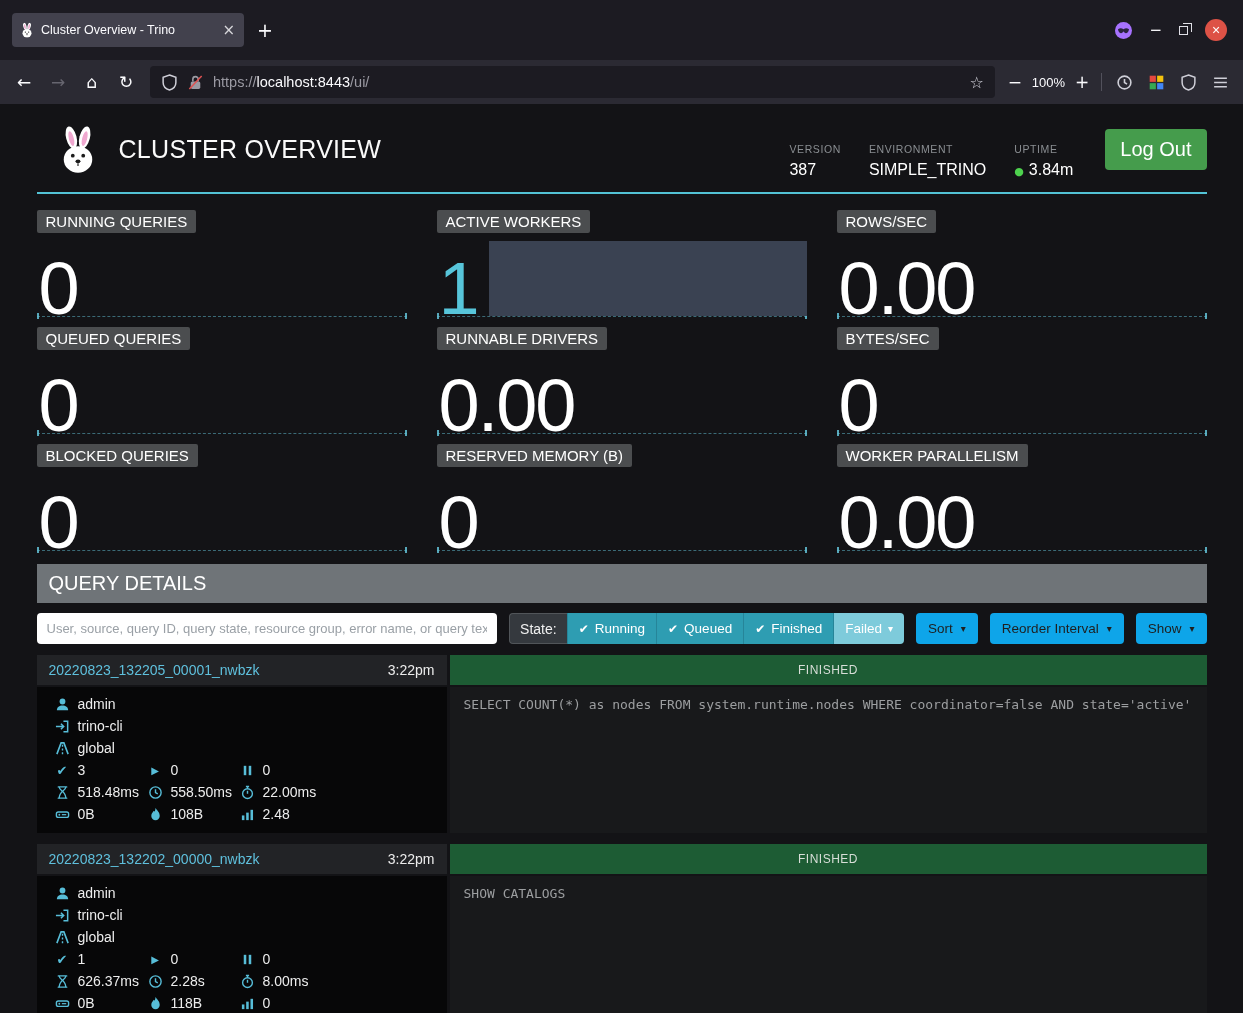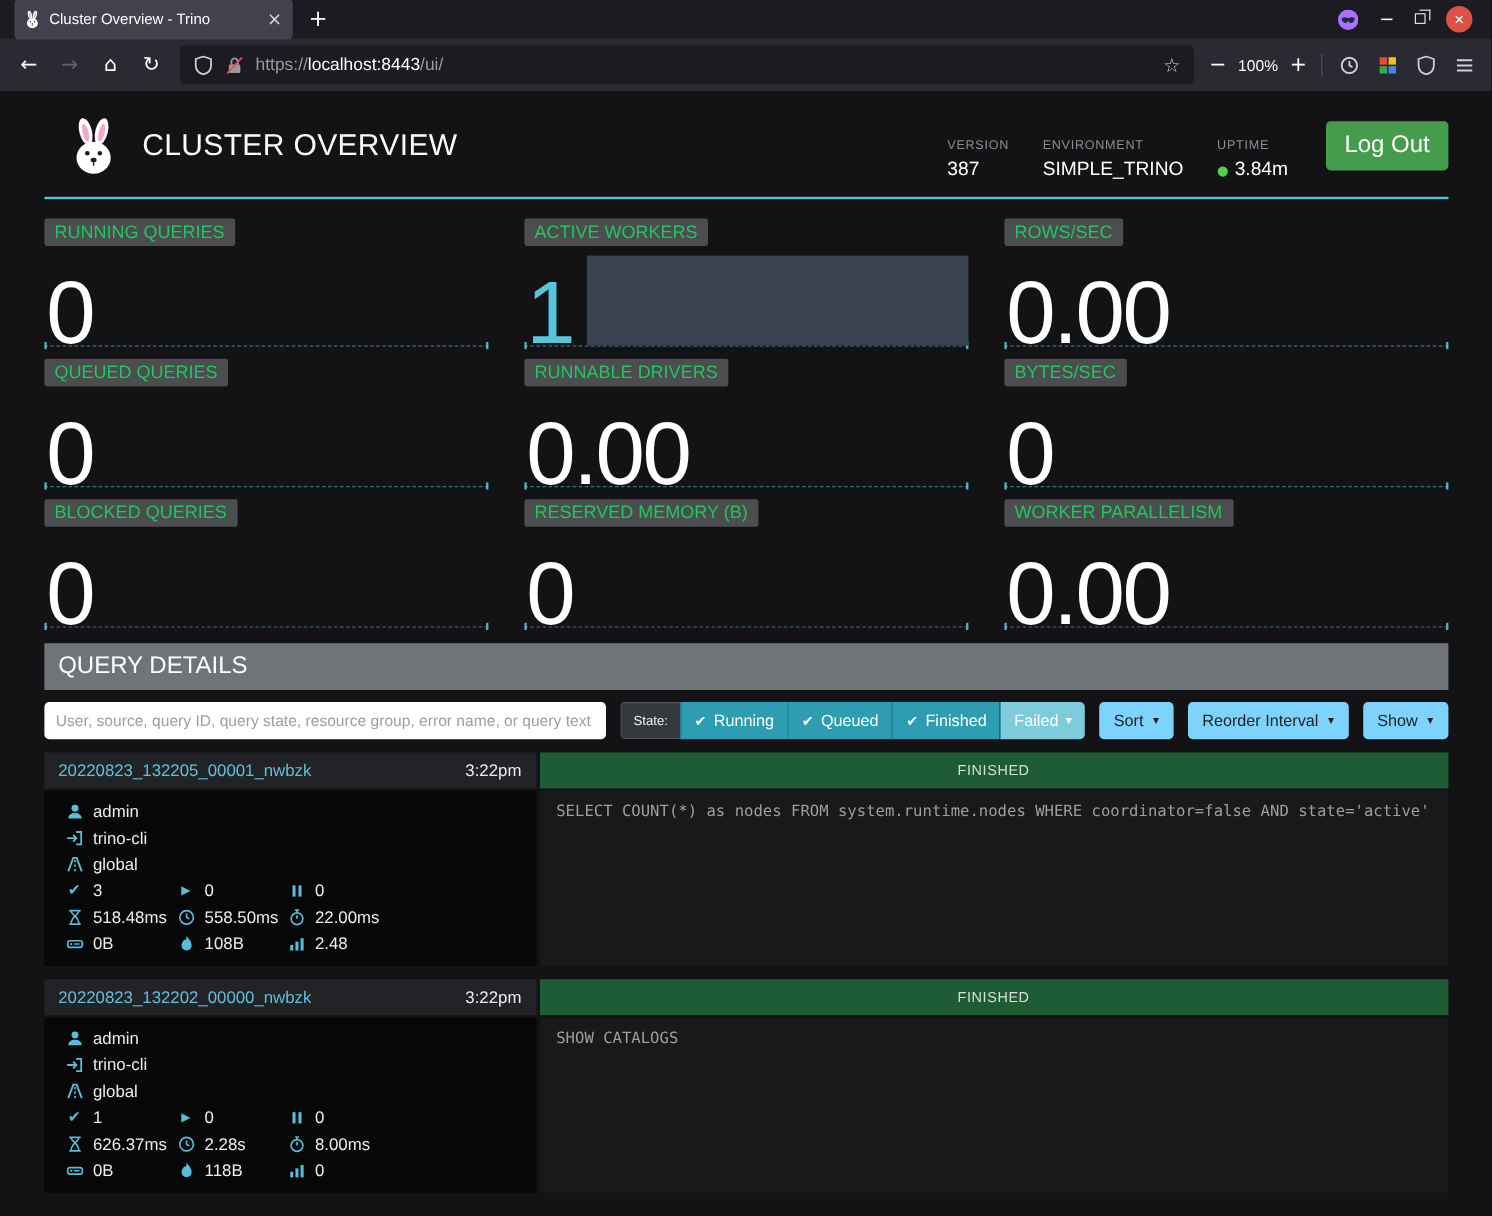--- a/index.html
+++ b/index.html
@@ -1,21 +1,21 @@
 <!DOCTYPE html>
 <html><head>
 <meta charset="utf-8">
 <style>
   * { box-sizing: border-box; margin: 0; padding: 0; }
   html,body { width: 1243px; height: 1013px; overflow: hidden; }
   body { font-family: "Liberation Sans", "DejaVu Sans", sans-serif; background: #131316; }
   svg { display: block; }
 
   
-  .tabbar { height: 32px; background: #1c1b22; display: flex; align-items: center; padding: 0 8px; }
+  .tabbar { height: 60px; background: #1c1b22; display: flex; align-items: center; padding: 0 8px; }
   .tab { width: 232px; height: 34px; background: #42414d; border-radius: 4px; display: flex; align-items: center; gap: 8px; padding: 0 9px; margin-left: 4px; }
   .tab-title { color: #fbfbfe; font-size: 12.5px; white-space: nowrap; overflow: hidden; flex: 1; }
   .tab-close { color: #d7d7db; font-size: 15px; font-family: "DejaVu Sans", sans-serif; }
   .newtab { color: #fbfbfe; font-size: 19px; width: 30px; height: 30px; display: flex; align-items: center; justify-content: center; margin-left: 6px; border-radius: 4px; font-family: "DejaVu Sans", sans-serif; }
   .tabbar-right { margin-left: auto; display: flex; align-items: center; gap: 17px; padding-right: 8px; }
   .win-btn { color: #fbfbfe; font-size: 15px; font-family: "DejaVu Sans", sans-serif; }
   .restore-glyph { position: relative; width: 9px; height: 9px; border: 1px solid #dfdfe6; display: inline-block; }
   .restore-glyph::before { content: ""; position: absolute; top: -4px; left: 3px; width: 8px; height: 8px; border: 1px solid #dfdfe6; border-bottom: none; border-left: none; }
   .win-close { width: 22px; height: 22px; border-radius: 50%; background: #dd5246; color: #fff; display: flex; align-items: center; justify-content: center; font-size: 14px; }
 
@@ -40,41 +40,41 @@
   .logo { margin-left: 22px; }
   .page-title { font-size: 25px; color: #fafafa; margin-left: 22px; letter-spacing: .3px; font-weight: normal; }
   .meta { margin-left: auto; display: flex; gap: 28px; }
   .meta-block { display: flex; flex-direction: column; gap: 6px; }
   .meta-label { font-size: 10.5px; color: #8a8e92; letter-spacing: .6px; margin-top: 24px; }
   .meta-value { font-size: 16px; color: #fff; white-space: nowrap; }
   .uptime-dot { color: #4ed24e; font-size: 11px; margin-right: 5px; font-family: "DejaVu Sans", sans-serif; }
   .logout-btn { margin-left: 32px; background: #459c4c; color: #fff; font-size: 20px; padding: 9px 15px; border-radius: 4px; border: none; font-family: inherit; }
 
   .stats-grid { display: grid; grid-template-columns: repeat(3, 1fr); column-gap: 30px; row-gap: 10px; padding-top: 16px; }
-  .stat-label { display: inline-block; background: #4b4d4f; color: #22c55e; font-size: 15px; padding: 3px 9px; border-radius: 2px; }
+  .stat-label { display: inline-block; background: #4b4d4f; color: #ffffff; font-size: 15px; padding: 3px 9px; border-radius: 2px; }
   .stat-chart { position: relative; height: 80px; margin-top: 4px; border-bottom: 1px dashed rgba(100,195,215,.5); }
   .stat-chart::before, .stat-chart::after { content: ""; position: absolute; bottom: -3px; width: 2px; height: 6px; background: rgba(100,195,215,.85); }
   .stat-chart::before { left: 0; }
   .stat-chart::after { right: 0; }
   .stat-value { position: absolute; left: 2px; bottom: -2px; font-size: 74px; line-height: 58px; font-weight: 300; color: #fff; letter-spacing: -2px; z-index: 2; }
   .highlight .stat-value { color: #57c5da; }
   .stat-fill { position: absolute; left: 52px; right: 0; top: 4px; bottom: 0; background: #3a4252; z-index: 1; }
 
   .qd-header { margin-top: 13px; background: #6f7478; color: #fff; font-size: 20px; padding: 8px 12px; }
 
   .filter-row { display: flex; align-items: center; gap: 12px; margin-top: 10px; }
   .search-input { flex: 1; height: 31px; border: none; border-radius: 4px; padding: 0 10px; font-size: 13px; font-family: inherit; color: #333; background: #fff; outline: none; }
   .search-input::placeholder { color: #9aa0a6; }
   .state-group { display: flex; height: 31px; flex: none; }
-  .state-addon { display: flex; align-items: center; background: #35393e; border: 1px solid #515559; border-right: none; color: #f0f0f0; font-size: 11px; padding: 0 10px; border-radius: 4px 0 0 4px; }
+  .state-addon { display: flex; align-items: center; background: #35393e; border: 1px solid #515559; border-right: none; color: #f0f0f0; font-size: 14px; padding: 0 10px; border-radius: 4px 0 0 4px; }
   .state-btn { display: flex; align-items: center; gap: 6px; background: #2e9db2; color: #fff; font-size: 13.5px; padding: 0 11px; border: none; border-left: 1px solid #268599; font-family: inherit; }
   .state-btn .check { font-size: 12px; font-family: "DejaVu Sans", sans-serif; }
   .state-btn.failed { background: #7ecbdb; border-radius: 0 4px 4px 0; }
   .caret { font-size: 10px; font-family: "DejaVu Sans", sans-serif; }
-  .btn-white { display: flex; align-items: center; gap: 8px; height: 31px; background: #7dd3fc; color: #1f1f1f; font-size: 13.5px; padding: 0 12px; border-radius: 4px; border: none; flex: none; font-family: inherit; }
+  .btn-white { display: flex; align-items: center; gap: 8px; height: 31px; background: #0ea5e9; color: #1f1f1f; font-size: 13.5px; padding: 0 12px; border-radius: 4px; border: none; flex: none; font-family: inherit; }
 
   .query-card { margin-top: 11px; }
   .qc-header { display: flex; height: 30px; margin-bottom: 2px; }
   .qc-left { width: 410px; flex: none; background: #222326; display: flex; align-items: center; padding: 0 12px; gap: 18px; }
   .query-id { color: #5fc0dd; font-size: 14px; text-decoration: none; cursor: pointer; }
   .query-time { margin-left: auto; color: #ececec; font-size: 14px; }
   .qc-status { flex: 1; margin-left: 3px; background: #1d5c34; display: flex; align-items: center; justify-content: center; color: #d8ded8; font-size: 12px; letter-spacing: .5px; }
   .qc-body { display: flex; align-items: stretch; justify-content: space-between; }
   .qc-details { width: 410px; flex: none; background: #070708; padding: 6px 0 8px; }
   .d-row { display: grid; grid-template-columns: 93px 92px 1fr; padding: 1.5px 8px 1.5px 18px; align-items: center; }

